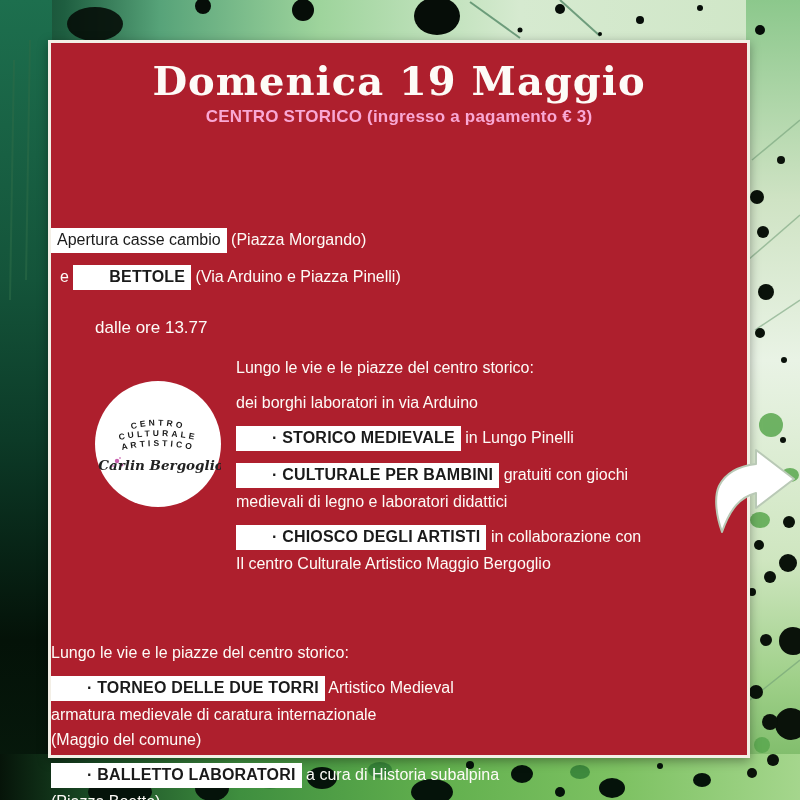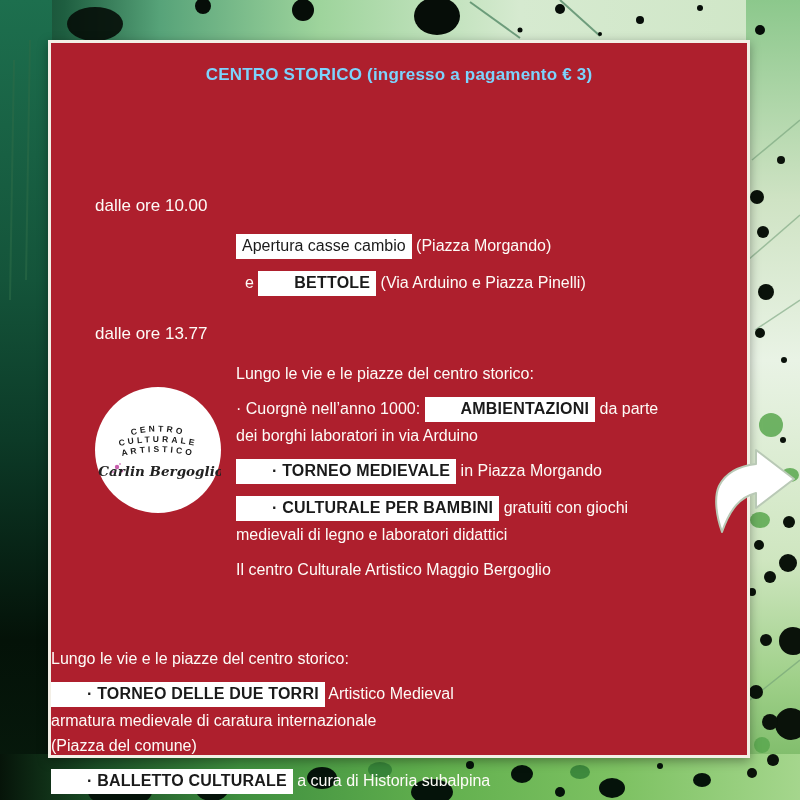--- a/index.html
+++ b/index.html
@@ -19,22 +19,22 @@
     box-shadow:0 3px 10px rgba(0,0,0,.35);
     z-index:2;
   }
   .panel-inner{position:relative;width:100%;height:100%;}
   .poster-title{
     text-align:center;margin-top:16px;
     font-family:"DejaVu Serif",serif;font-weight:700;
     font-size:40px;line-height:44px;color:#fdfbf7;letter-spacing:1px;
   }
   .poster-subtitle{
-    text-align:center;margin-top:22px;
-    font-size:17px;font-weight:700;color:#7dd3fc;letter-spacing:.2px;
+    text-align:center;margin-top:4px;
+    font-size:17px;font-weight:700;color:#f9a8d4;letter-spacing:.2px;
   }
   
   .schedule{position:absolute;left:0;top:128px;right:0;}
   .section{display:flex;margin-bottom:24px;}
   .time-cell{
     width:141px;flex:0 0 141px;padding-left:44px;box-sizing:content-box;
     color:#fdfbf7;font-size:17px;line-height:25px;white-space:nowrap;
   }
   .content-cell{flex:1;padding-right:36px;color:#fdfbf7;font-size:16px;margin-top:40px;}
   .para + .para{margin-top:10px;}
@@ -171,67 +171,67 @@
     <g fill="#2f7c35" opacity=".8">
       <ellipse cx="270" cy="780" rx="14" ry="9"></ellipse>
         <ellipse cx="380" cy="770" rx="12" ry="8"></ellipse>
       <ellipse cx="580" cy="772" rx="10" ry="7"></ellipse>
     </g>
   </svg>
 </div>
 
 <div class="panel">
   <div class="panel-inner">
+    <div class="poster-title">Domenica 19 Maggio</div>
     <div class="poster-subtitle">CENTRO STORICO (ingresso a pagamento € 3)</div>
     <div class="schedule">
         <div class="section">
-          <div class="time-cell">dalle ore 10.00</div>
           <div class="content-cell">
             <div class="para">
               <div class="line"><span class="hl">Apertura casse cambio</span><span class="plain"> (Piazza Morgando)</span></div>
             </div>
             <div class="para">
               <div class="line"><span class="plain">e </span><span class="hl bold">BETTOLE</span><span class="plain"> (Via Arduino e Piazza Pinelli)</span></div>
             </div>
           </div>
         </div>
         <div class="section">
           <div class="time-cell">dalle ore 13.77</div>
           <div class="content-cell">
             <div class="para">
               <div class="line"><span class="plain">Lungo le vie e le piazze del centro storico:</span></div>
             </div>
             <div class="para">
-              <div class="line"><span class="plain">· Cuorgnè nell’anno 1000: </span><span class="hl bold">AMBIENTAZIONI</span><span class="plain"> da parte</span></div>
               <div class="line"><span class="plain">dei borghi laboratori in via Arduino</span></div>
             </div>
             <div class="para">
-              <div class="line"><span class="hl bold">· TORNEO MEDIEVALE</span><span class="plain"> in Piazza Morgando</span></div>
+              <div class="line"><span class="hl bold">· STORICO MEDIEVALE</span><span class="plain"> in Lungo Pinelli</span></div>
             </div>
             <div class="para">
               <div class="line"><span class="hl bold">· CULTURALE PER BAMBINI</span><span class="plain"> gratuiti con giochi</span></div>
               <div class="line"><span class="plain">medievali di legno e laboratori didattici</span></div>
             </div>
             <div class="para">
+              <div class="line"><span class="hl bold">· CHIOSCO DEGLI ARTISTI</span><span class="plain"> in collaborazione con</span></div>
               <div class="line"><span class="plain">Il centro Culturale Artistico Maggio Bergoglio</span></div>
             </div>
           </div>
         </div>
         <div class="section">
           <div class="content-cell">
             <div class="para">
               <div class="line"><span class="plain">Lungo le vie e le piazze del centro storico:</span></div>
             </div>
             <div class="para">
               <div class="line"><span class="hl bold">· TORNEO DELLE DUE TORRI</span><span class="plain"> Artistico Medieval</span></div>
               <div class="line"><span class="plain">armatura medievale di caratura internazionale</span></div>
-              <div class="line"><span class="plain">(Piazza del comune)</span></div>
-            </div>
-            <div class="para">
-              <div class="line"><span class="hl bold">· BALLETTO CULTURALE</span><span class="plain"> a cura di Historia subalpina</span></div>
+              <div class="line"><span class="plain">(Maggio del comune)</span></div>
+            </div>
+            <div class="para">
+              <div class="line"><span class="hl bold">· BALLETTO LABORATORI</span><span class="plain"> a cura di Historia subalpina</span></div>
               <div class="line"><span class="plain">(Piazza Boetto)</span></div>
             </div>
           </div>
         </div>
       </div>
 
     <div class="logo-circle">
       <svg viewBox="0 0 126 126" xmlns="http://www.w3.org/2000/svg">
         <defs>
           <path id="arc1" d="M 34,49 Q 63,40 92,49" fill="none"></path>

